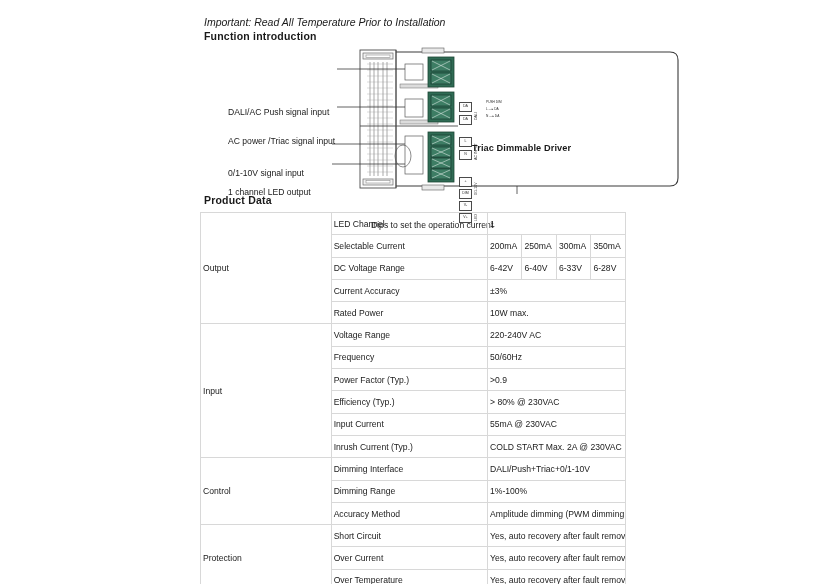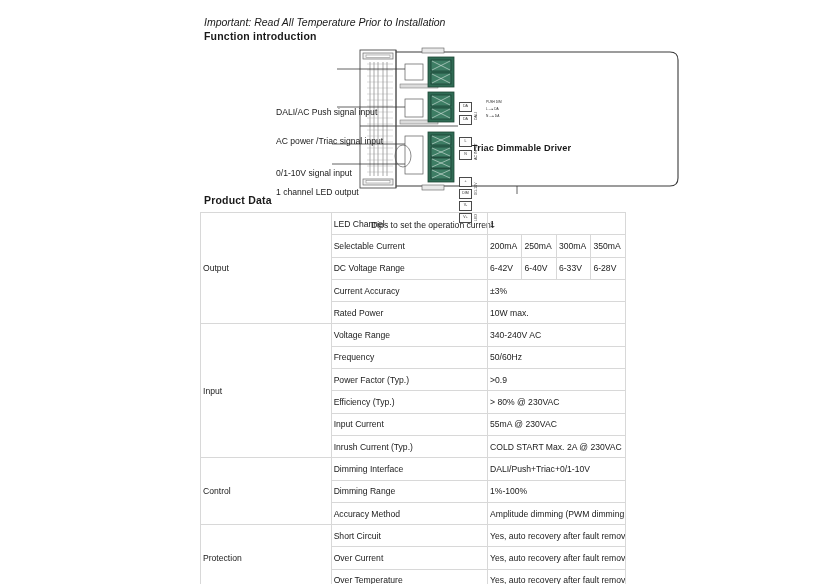--- a/index.html
+++ b/index.html
@@ -45,21 +45,20 @@
     width: 490px; height: 150px;
   }
   .diagram svg { display: block; }
 
   .callout {
     position: absolute;
     font-size: 8.6px;
     white-space: nowrap;
     text-align: right;
     color: #1a1a1a;
-    margin-left: 48px;
   }
   .callout.c1 { left: 28px;  top: 63px; }
   .callout.c2 { left: 28px;  top: 92px; }
   .callout.c3 { left: 28px;  top: 124px; }
   .callout.c4 { left: 28px;  top: 143px; }
   .callout-inner { display: inline-block; }
 
   .device-label {
     position: absolute;
     left: 272px; top: 99px;
@@ -291,21 +290,21 @@
         <td class="param">Current Accuracy</td>
         <td class="val" colspan="4">±3%</td>
       </tr>
       <tr>
         <td class="param">Rated Power</td>
         <td class="val" colspan="4">10W max.</td>
       </tr>
       <tr>
         <td class="grp" rowspan="6">Input</td>
         <td class="param">Voltage Range</td>
-        <td class="val" colspan="4">340-240V AC</td>
+        <td class="val" colspan="4">220-240V AC</td>
       </tr>
       <tr>
         <td class="param">Frequency</td>
         <td class="val" colspan="4">50/60Hz</td>
       </tr>
       <tr>
         <td class="param">Power Factor (Typ.)</td>
         <td class="val" colspan="4">&gt;0.9</td>
       </tr>
       <tr>

